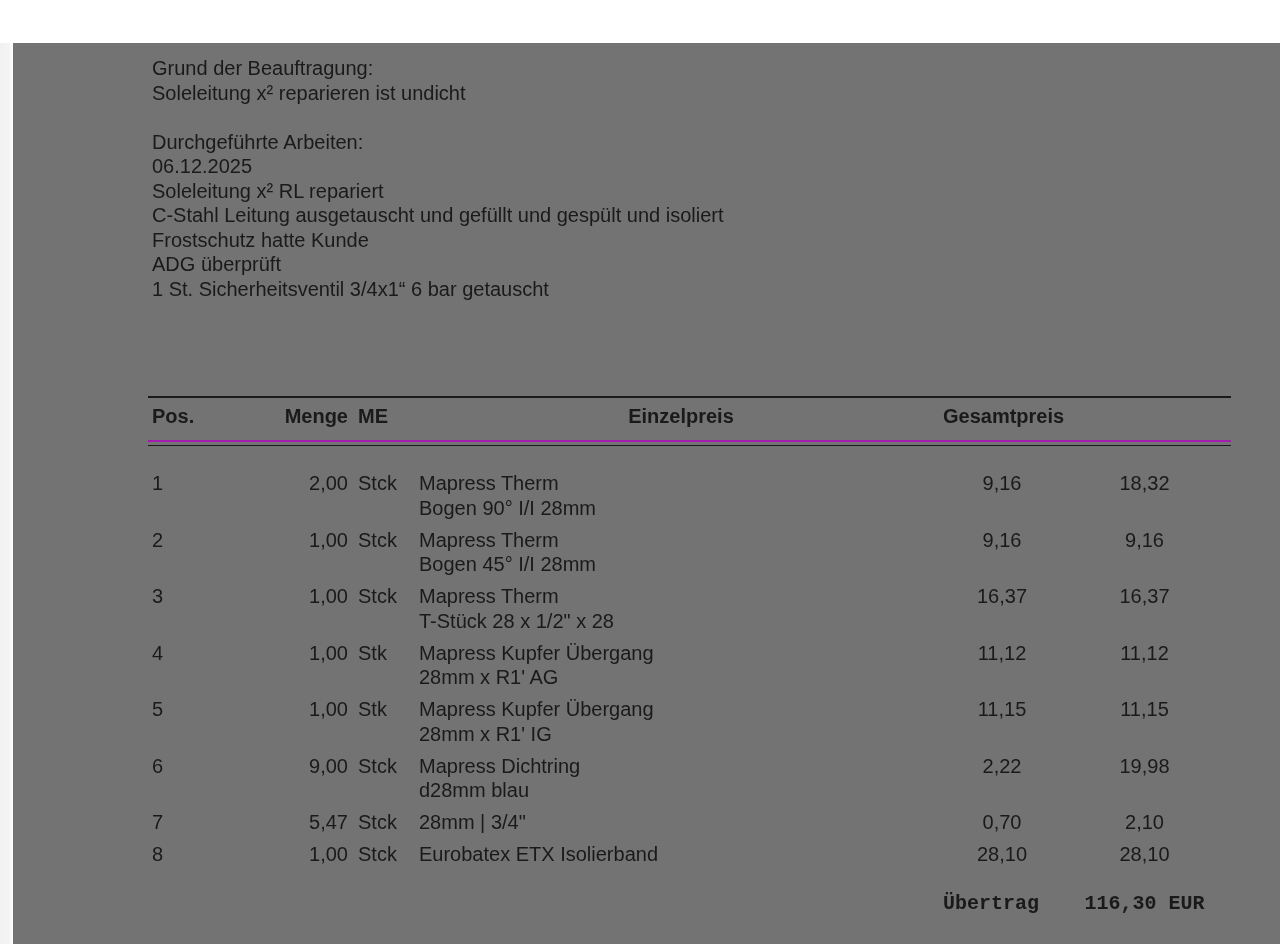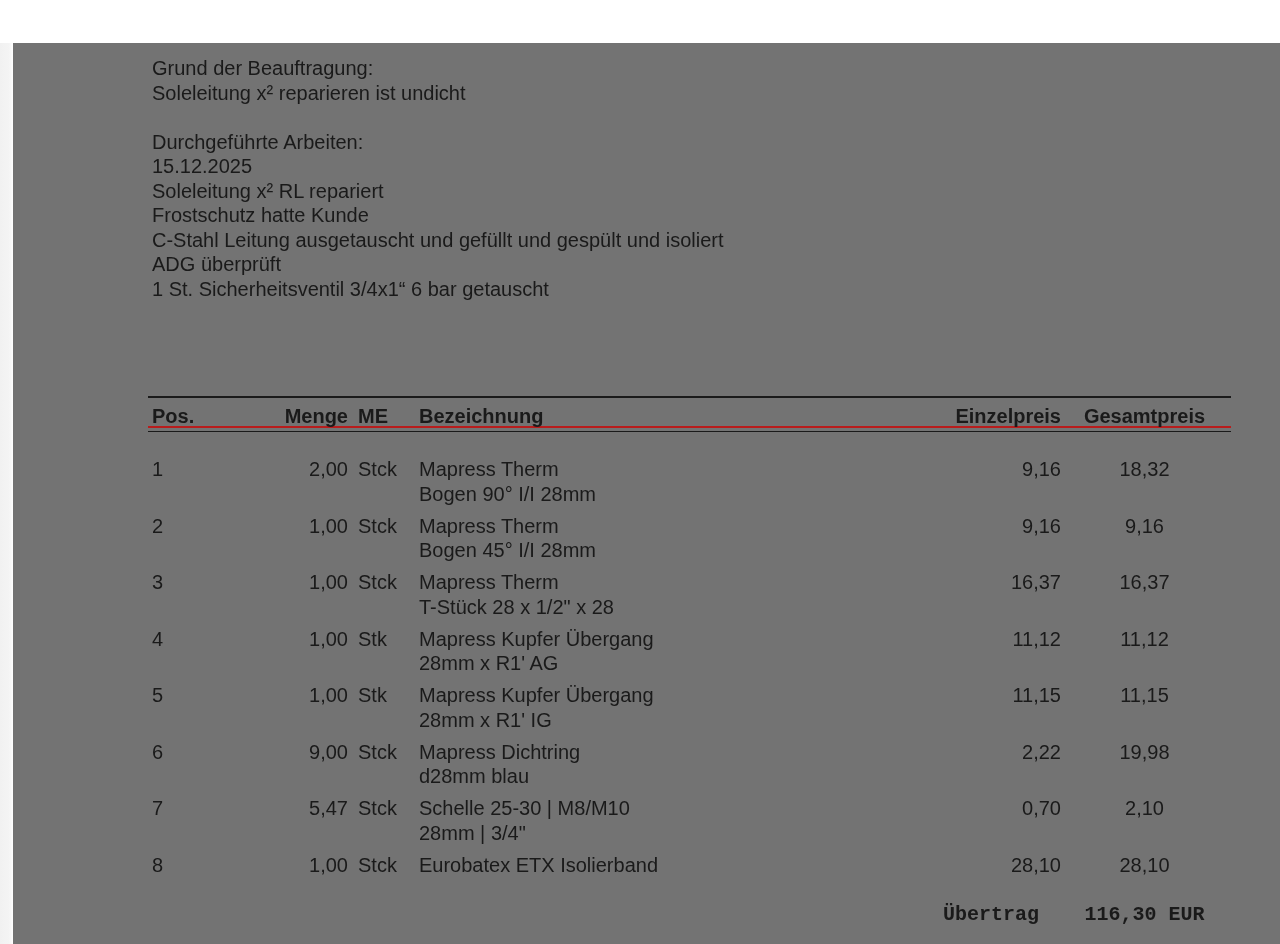--- a/index.html
+++ b/index.html
@@ -33,36 +33,36 @@
     left: 148px;
     top: 353px;
     width: 1083px;
   }
   .grid-cols {
     display: grid;
     grid-template-columns: 120px 80px 71px 524px 118px 170px;
   }
   .thead {
     border-top: 2px solid #1a1a1a;
-    border-bottom: 2px solid #b91c1c;
-    padding: 8px 0 0 0;
+    border-bottom: 2px solid #a21caf;
+    padding: 8px 0 14px 0;
     font-weight: bold;
     line-height: 20px;
   }
   .thin-rule {
     height: 4px;
     border-bottom: 1px solid #1a1a1a;
   }
   .tbody { margin-top: 25px; }
   .item-row { margin-bottom: 7.5px; }
   .c-pos    { padding-left: 4px; text-align: left; }
   .c-menge  { text-align: right; }
   .c-me     { padding-left: 10px; text-align: left; }
   .c-bez    { text-align: left; }
-  .c-einzel { text-align: right; }
+  .c-einzel { text-align: center; }
   .c-gesamt { text-align: center; padding-right: 3px; }
   .tfoot {
     margin-top: 25.5px;
     font-weight: bold;
     font-family: Liberation Mono, monospace;
   }
   .tfoot .c-einzel { padding-right: 44px; }
 </style>
 </head>
 <body>
@@ -71,35 +71,34 @@
   <div class="left-strip"></div>
 
   <div class="content">
     <div>
       <div>Grund der Beauftragung:</div>
       <div>Soleleitung x² reparieren ist undicht</div>
     </div>
     <div class="spacer"></div>
     <div>
       <div>Durchgeführte Arbeiten:</div>
-      <div>15.12.2025</div>
+      <div>06.12.2025</div>
       <div>Soleleitung x² RL repariert</div>
+      <div>C-Stahl Leitung ausgetauscht und gefüllt und gespült und isoliert</div>
       <div>Frostschutz hatte Kunde</div>
-      <div>C-Stahl Leitung ausgetauscht und gefüllt und gespült und isoliert</div>
       <div>ADG überprüft</div>
       <div>1 St. Sicherheitsventil 3/4x1“ 6 bar getauscht</div>
     </div>
   </div>
 
   <div class="table-wrap">
     <div class="thead grid-cols">
       <div class="c-pos">Pos.</div>
       <div class="c-menge">Menge</div>
       <div class="c-me">ME</div>
-      <div class="c-bez">Bezeichnung</div>
       <div class="c-einzel">Einzelpreis</div>
       <div class="c-gesamt">Gesamtpreis</div>
     </div>
     <div class="thin-rule"></div>
 
     <div class="tbody">
   <div class="item-row grid-cols">
     <div class="c-pos">1</div>
     <div class="c-menge">2,00</div>
     <div class="c-me">Stck</div>
@@ -169,21 +168,20 @@
     </div>
     <div class="c-einzel">2,22</div>
     <div class="c-gesamt">19,98</div>
   </div>
 
   <div class="item-row grid-cols">
     <div class="c-pos">7</div>
     <div class="c-menge">5,47</div>
     <div class="c-me">Stck</div>
     <div class="c-bez">
-      <div>Schelle 25-30 | M8/M10</div>
       <div>28mm | 3/4"</div>
     </div>
     <div class="c-einzel">0,70</div>
     <div class="c-gesamt">2,10</div>
   </div>
 
   <div class="item-row grid-cols">
     <div class="c-pos">8</div>
     <div class="c-menge">1,00</div>
     <div class="c-me">Stck</div>

